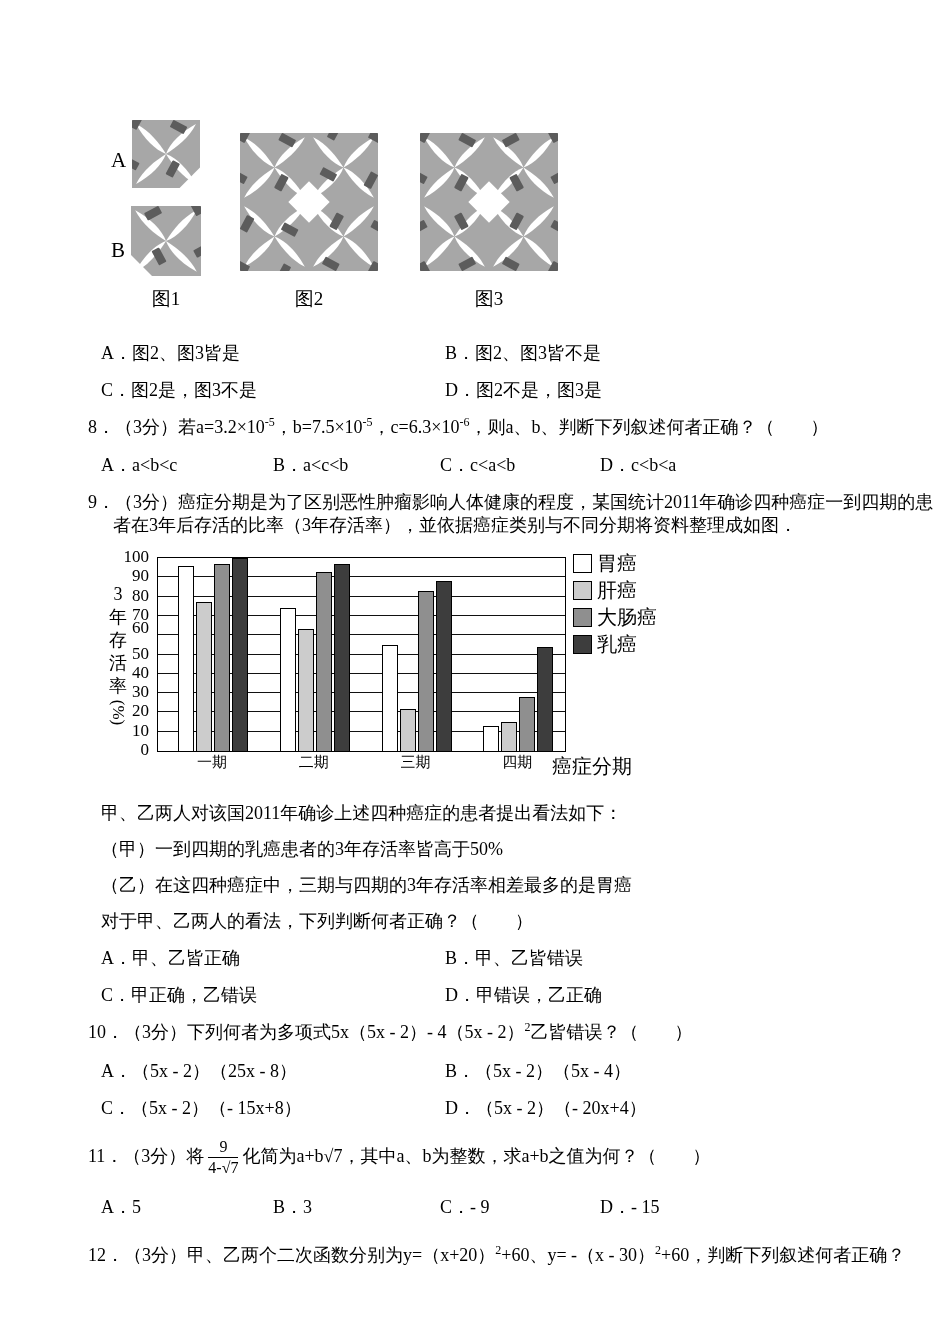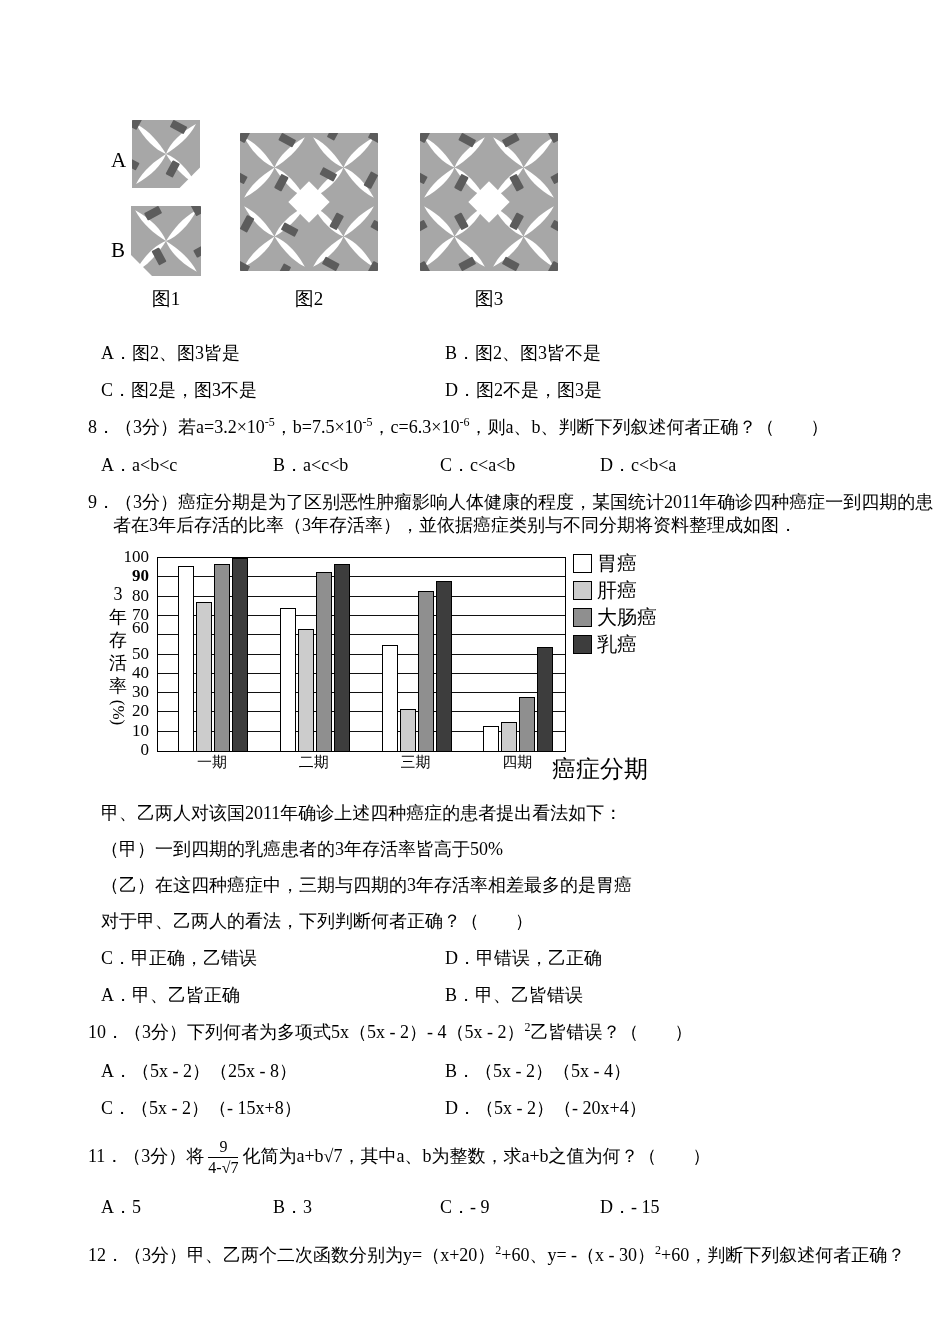--- a/index.html
+++ b/index.html
@@ -33,21 +33,21 @@
   
   .chart { position:relative; height:240px; margin:12px 0 2px 105px; }
   .chart-plot { position:absolute; left:52px; top:8px; width:407px; height:193px;
                 border:1px solid #000; background:#fff; }
   .gridline { position:absolute; left:0; right:0; height:1px; background:#111; }
   .bar { position:absolute; bottom:0; border:1px solid #000; border-bottom:none; box-sizing:border-box; }
   .chart-yticks { position:absolute; left:10px; top:8px; width:38px; height:193px; }
   .ytick { position:absolute; right:4px; font-size:17px; line-height:18px; }
   .chart-xlabels { position:absolute; left:52px; top:204px; width:407px; height:28px; }
   .xlabel { position:absolute; font-size:15px; text-align:center; top:0; }
-  .axis-title { position:absolute; left:447px; top:204px; font-size:24px; white-space:nowrap; }
+  .axis-title { position:absolute; left:447px; top:204px; font-size:20px; white-space:nowrap; }
   .chart-ylabel { position:absolute; left:0; top:34px; width:26px; text-align:center;
                   font-size:18px; line-height:23px; }
   .chart-ylabel .pct { display:block; transform:rotate(90deg); margin-top:3px; font-size:17px; }
   .chart-legend { position:absolute; left:468px; top:1px; }
   .legend-item { display:flex; align-items:center; height:27px; }
   .legend-swatch { width:17px; height:17px; border:1px solid #000; margin-right:5px; flex:0 0 auto; }
   .legend-label { font-size:20px; white-space:nowrap; }
 </style>
 </head>
 <body>
@@ -131,21 +131,21 @@
     <div class="chart-yticks">
         <div class="ytick" style="bottom: -9px;">0</div>
         <div class="ytick" style="bottom: 10.3px;">10</div>
         <div class="ytick" style="bottom: 29.6px;">20</div>
         <div class="ytick" style="bottom: 48.9px;">30</div>
         <div class="ytick" style="bottom: 68.2px;">40</div>
         <div class="ytick" style="bottom: 87.5px;">50</div>
         <div class="ytick" style="bottom: 113px;">60</div>
         <div class="ytick" style="bottom: 126.1px;">70</div>
         <div class="ytick" style="bottom: 145.4px;">80</div>
-        <div class="ytick" style="bottom: 164.7px; font-weight: bold;">90</div>
+        <div class="ytick" style="bottom: 164.7px;">90</div>
         <div class="ytick" style="bottom: 184px;">100</div>
       </div>
     <div class="chart-plot">
         <div class="gridline" style="bottom: 19.3px;"></div>
         <div class="gridline" style="bottom: 38.6px;"></div>
         <div class="gridline" style="bottom: 57.9px;"></div>
         <div class="gridline" style="bottom: 77.2px;"></div>
         <div class="gridline" style="bottom: 96.5px;"></div>
         <div class="gridline" style="bottom: 115.8px;"></div>
         <div class="gridline" style="bottom: 135.1px;"></div>
@@ -194,26 +194,26 @@
         </div>
       </div>
   </div>
 
   <p class="stmt">甲、乙两人对该国2011年确诊上述四种癌症的患者提出看法如下：</p>
   <p class="stmt">（甲）一到四期的乳癌患者的3年存活率皆高于50%</p>
   <p class="stmt">（乙）在这四种癌症中，三期与四期的3年存活率相差最多的是胃癌</p>
   <p class="stmt">对于甲、乙两人的看法，下列判断何者正确？（　　）</p>
 
   <div class="opts2">
+    <span class="c1">A．甲、乙皆正确</span>
+    <span>B．甲、乙皆错误</span>
+  </div>
+  <div class="opts2">
     <span class="c1">C．甲正确，乙错误</span>
     <span>D．甲错误，乙正确</span>
-  </div>
-  <div class="opts2">
-    <span class="c1">A．甲、乙皆正确</span>
-    <span>B．甲、乙皆错误</span>
   </div>
 
   <p class="q"><span>10．（3分）下列何者为多项式5x（5x - 2）- 4（5x - 2）</span><span class="sup">2</span><span>乙皆错误？（　　）</span></p>
   <div class="opts2">
     <span class="c1">A．（5x - 2）（25x - 8）</span>
     <span>B．（5x - 2）（5x - 4）</span>
   </div>
   <div class="opts2">
     <span class="c1">C．（5x - 2）（- 15x+8）</span>
     <span>D．（5x - 2）（- 20x+4）</span>

